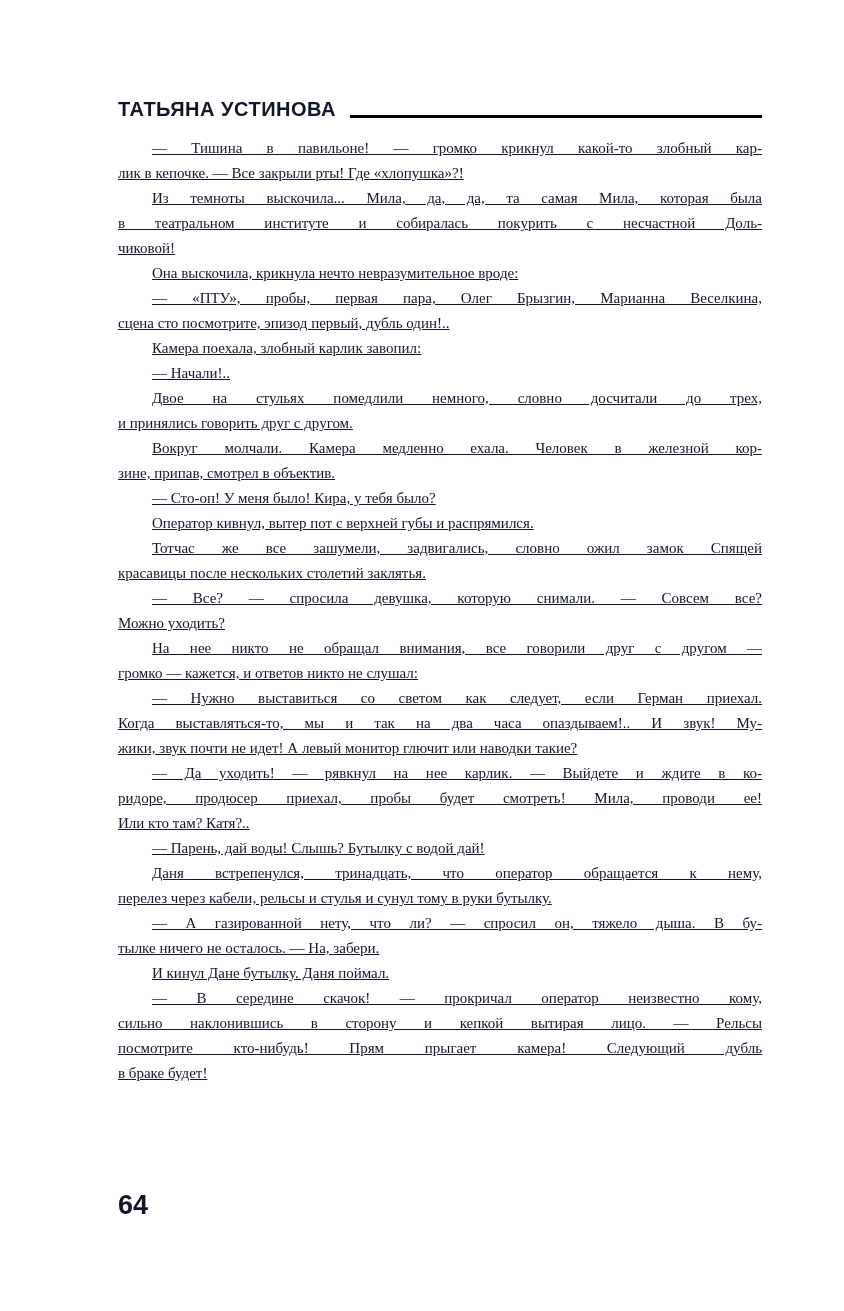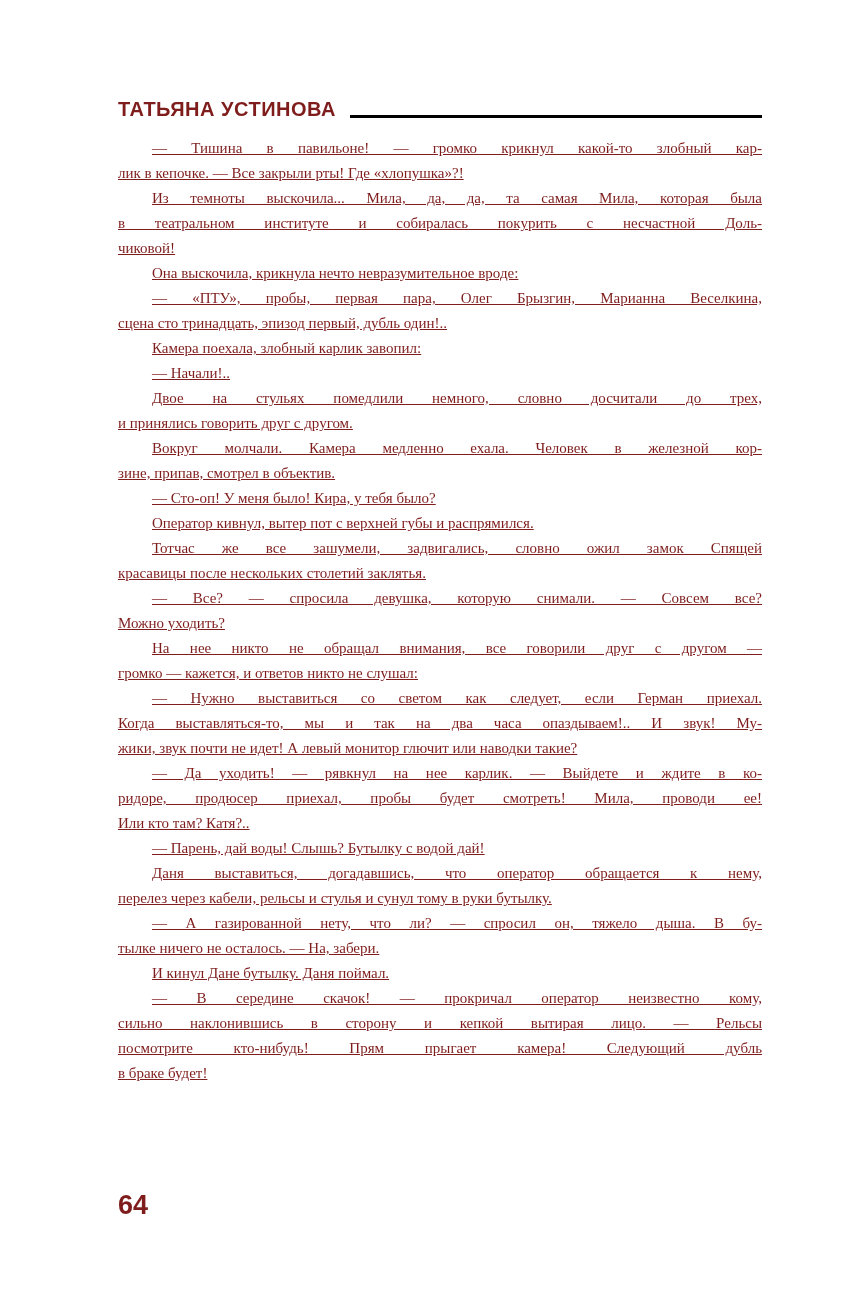--- a/index.html
+++ b/index.html
@@ -5,21 +5,21 @@
   html, body {
     margin: 0;
     padding: 0;
     background: #ffffff;
   }
   .page {
     position: relative;
     width: 844px;
     height: 1311px;
     background: #ffffff;
-    color: #7f1d1d;
+    color: #0f172a;
     font-family: "Liberation Serif", "DejaVu Serif", serif;
     overflow: hidden;
   }
   .running-header {
     position: absolute;
     left: 118px;
     right: 82px;
     top: 98px;
     display: flex;
     align-items: flex-end;
@@ -83,21 +83,21 @@
       <div class="paragraph">
         <div class="line first">Из темноты выскочила... Мила, да, да, та самая Мила, которая была</div>
         <div class="line">в театральном институте и собиралась покурить с несчастной Доль-</div>
         <div class="line last">чиковой!</div>
       </div>
       <div class="paragraph">
         <div class="line first last">Она выскочила, крикнула нечто невразумительное вроде:</div>
       </div>
       <div class="paragraph">
         <div class="line first">— «ПТУ», пробы, первая пара, Олег Брызгин, Марианна Веселкина,</div>
-        <div class="line last">сцена сто тринадцать, эпизод первый, дубль один!..</div>
+        <div class="line last">сцена сто посмотрите, эпизод первый, дубль один!..</div>
       </div>
       <div class="paragraph">
         <div class="line first last">Камера поехала, злобный карлик завопил:</div>
       </div>
       <div class="paragraph">
         <div class="line first last">— Начали!..</div>
       </div>
       <div class="paragraph">
         <div class="line first">Двое на стульях помедлили немного, словно досчитали до трех,</div>
         <div class="line last">и принялись говорить друг с другом.</div>
@@ -131,21 +131,21 @@
       </div>
       <div class="paragraph">
         <div class="line first">— Да уходить! — рявкнул на нее карлик. — Выйдете и ждите в ко-</div>
         <div class="line">ридоре, продюсер приехал, пробы будет смотреть! Мила, проводи ее!</div>
         <div class="line last">Или кто там? Катя?..</div>
       </div>
       <div class="paragraph">
         <div class="line first last">— Парень, дай воды! Слышь? Бутылку с водой дай!</div>
       </div>
       <div class="paragraph">
-        <div class="line first">Даня выставиться, догадавшись, что оператор обращается к нему,</div>
+        <div class="line first">Даня встрепенулся, тринадцать, что оператор обращается к нему,</div>
         <div class="line last">перелез через кабели, рельсы и стулья и сунул тому в руки бутылку.</div>
       </div>
       <div class="paragraph">
         <div class="line first">— А газированной нету, что ли? — спросил он, тяжело дыша. В бу-</div>
         <div class="line last">тылке ничего не осталось. — На, забери.</div>
       </div>
       <div class="paragraph">
         <div class="line first last">И кинул Дане бутылку. Даня поймал.</div>
       </div>
       <div class="paragraph">

